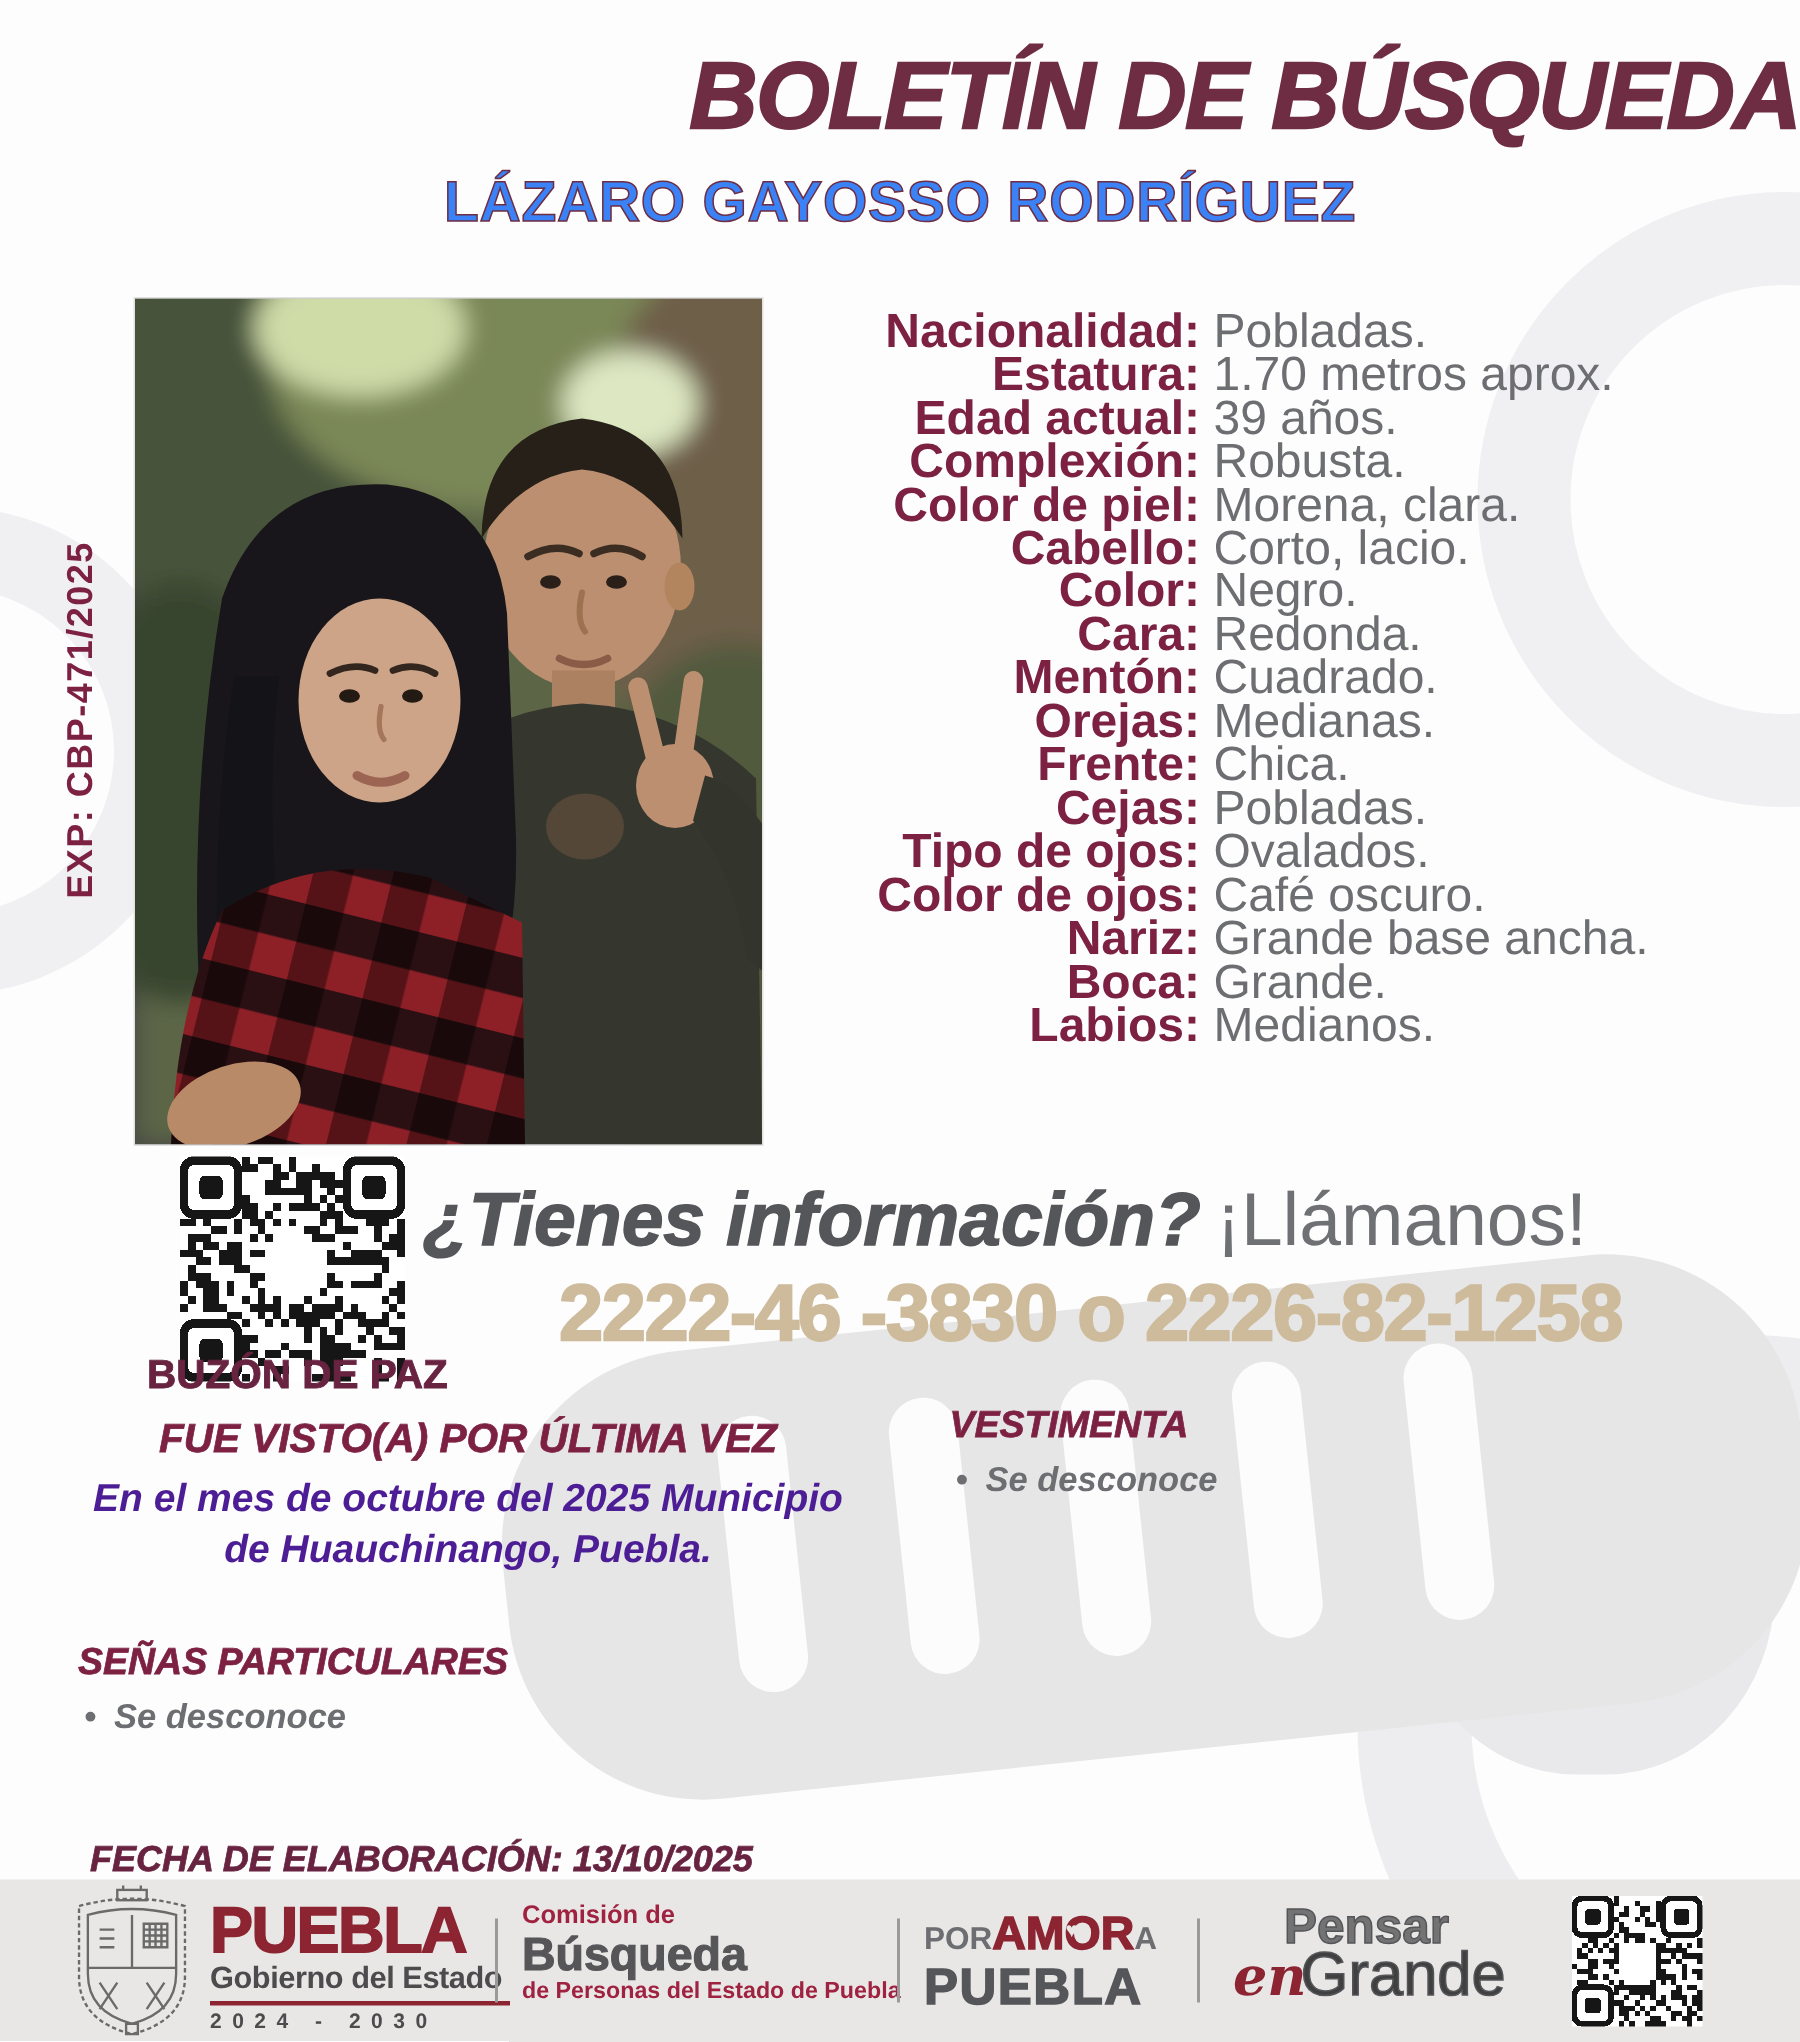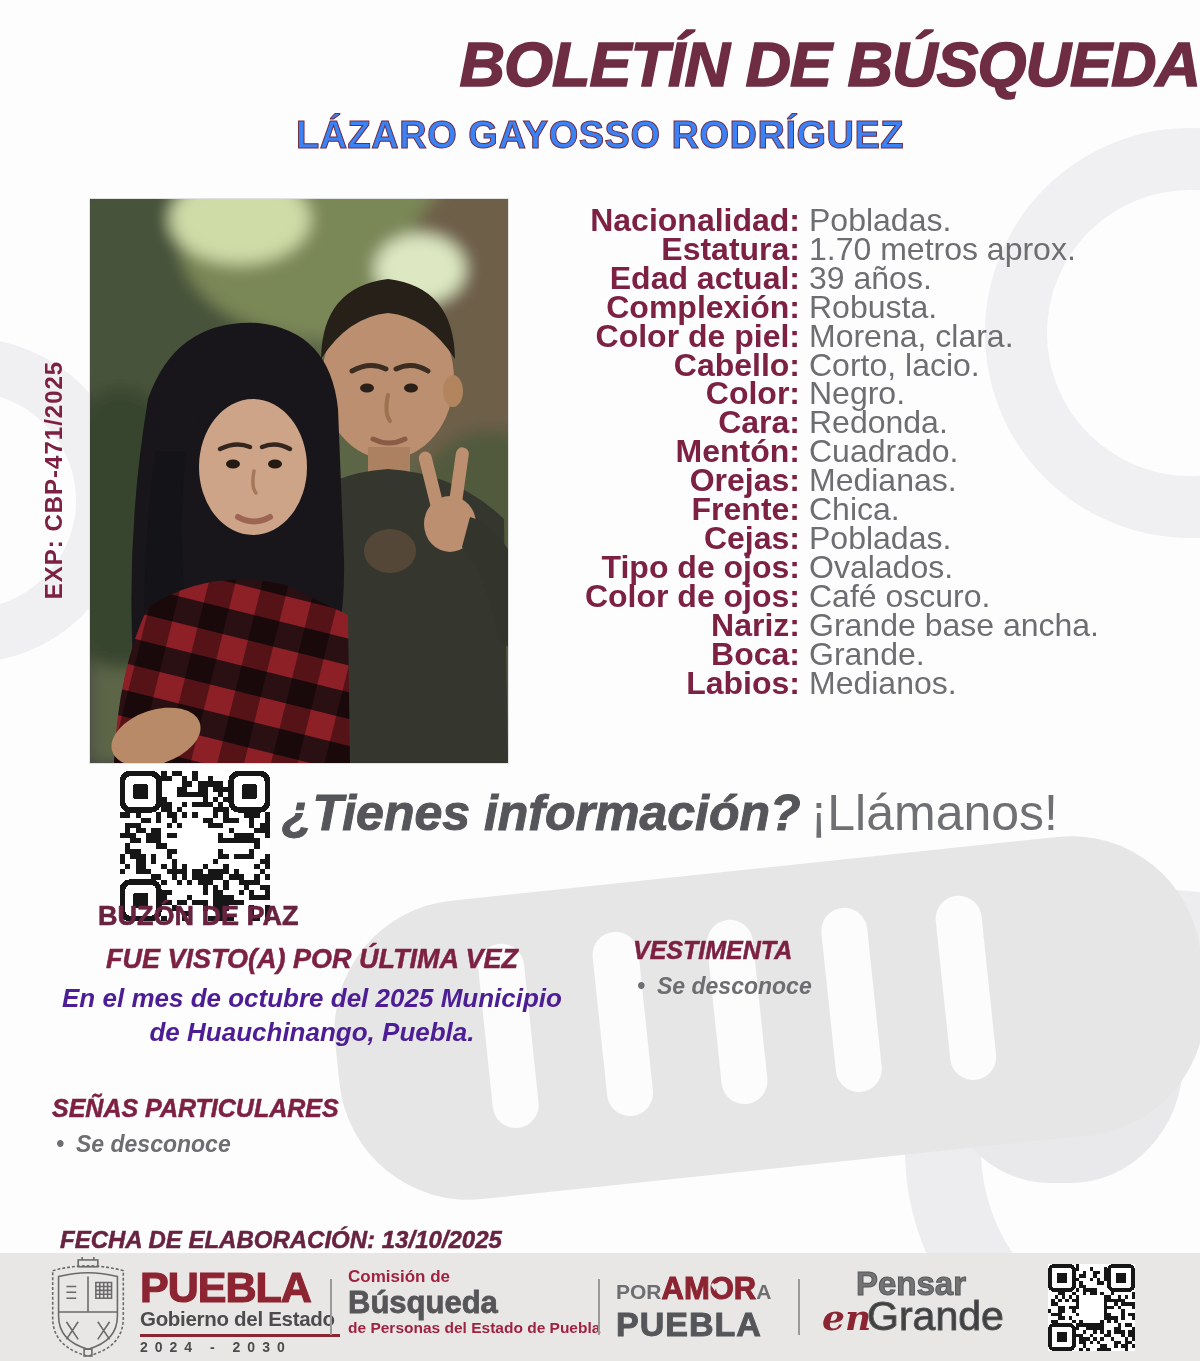--- a/index.html
+++ b/index.html
@@ -541,20 +541,21 @@
         <rect x="0.5" y="0.5" width="7" height="7" fill="none" stroke="#161616" stroke-width="1.1" rx="1.4"></rect>
         <rect x="2.5" y="2.5" width="3" height="3" fill="#161616" rx="0.7"></rect>
         <rect x="21.5" y="0.5" width="7" height="7" fill="none" stroke="#161616" stroke-width="1.1" rx="1.4"></rect>
         <rect x="23.5" y="2.5" width="3" height="3" fill="#161616" rx="0.7"></rect>
         <rect x="0.5" y="21.5" width="7" height="7" fill="none" stroke="#161616" stroke-width="1.1" rx="1.4"></rect>
         <rect x="2.5" y="23.5" width="3" height="3" fill="#161616" rx="0.7"></rect>
       </svg></div>
   <div class="question-line">
     <span class="question">¿Tienes información?</span><span class="call-us">¡Llámanos!</span>
   </div>
+  <div class="phones">2222-46 -3830 o 2226-82-1258</div>
   <div class="qr-label">BUZÓN DE PAZ</div>
 
   <div class="last-seen">
     <div class="sec-heading">FUE VISTO(A) POR ÚLTIMA VEZ</div>
     <div class="sec-body">En el mes de octubre del 2025 Municipio de Huauchinango, Puebla.</div>
   </div>
 
   <div class="clothing">
     <div class="sec-heading">VESTIMENTA</div>
     <ul class="bullet-list">

